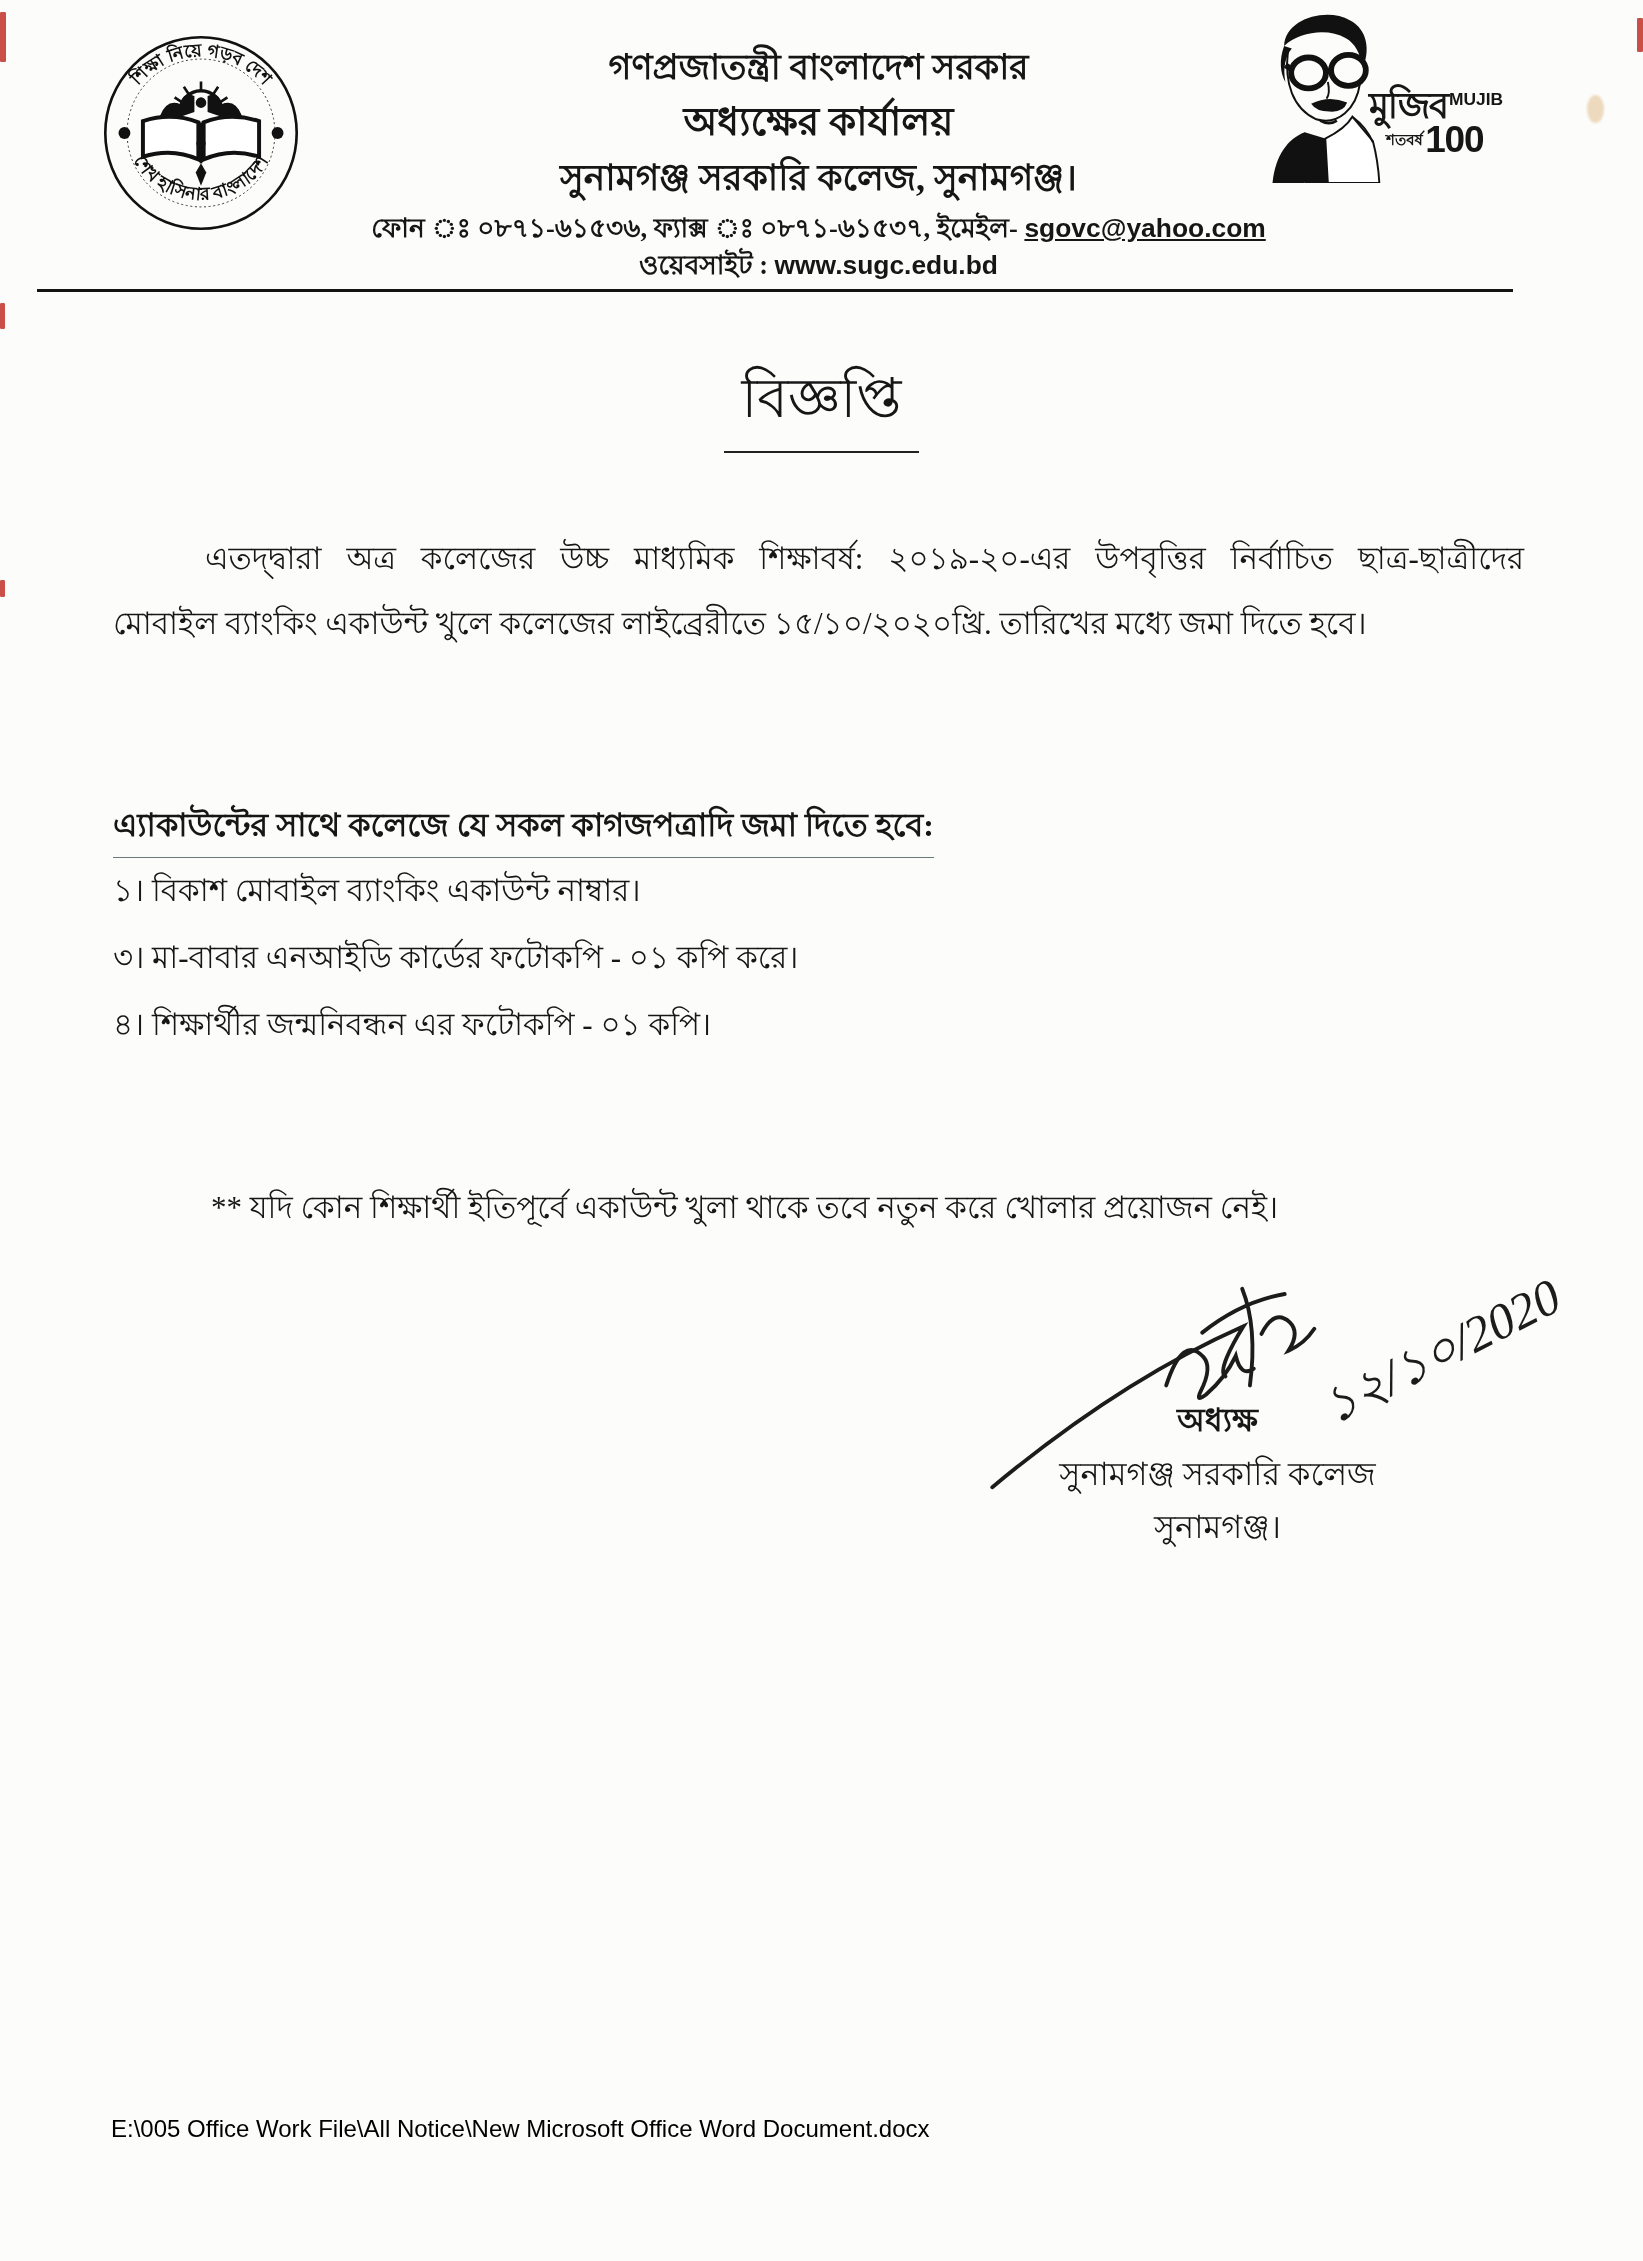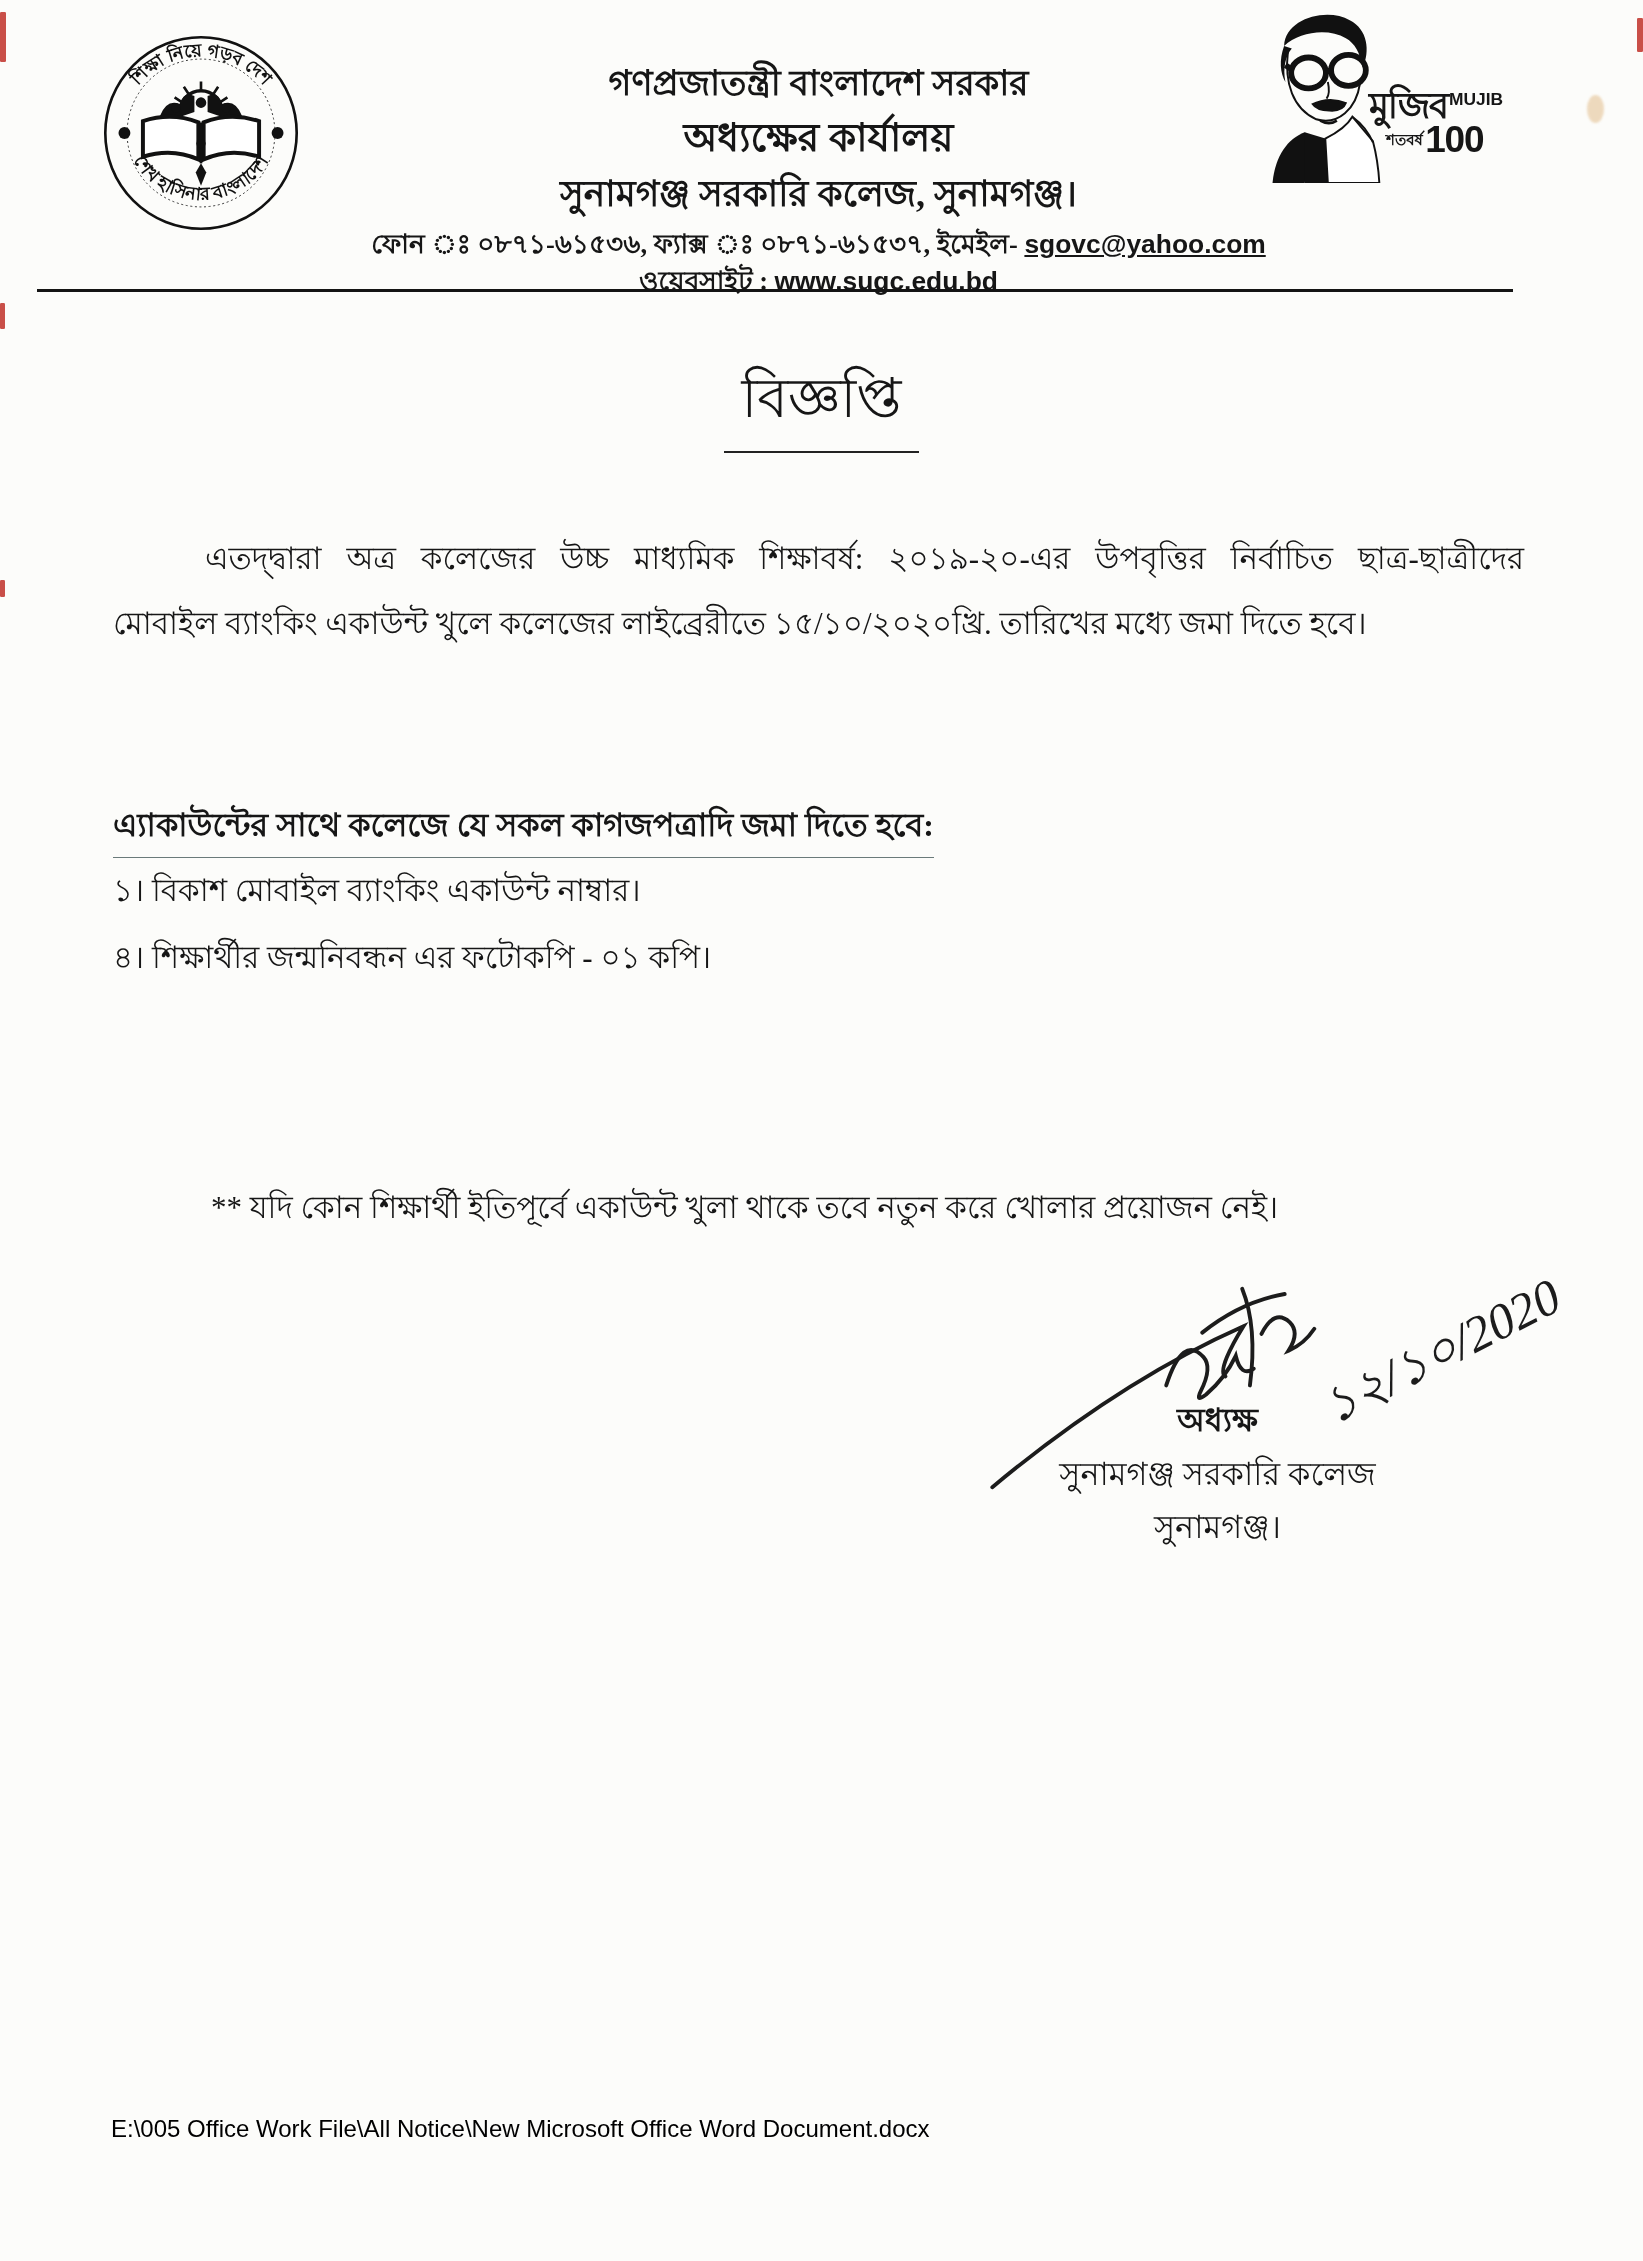--- a/index.html
+++ b/index.html
@@ -12,21 +12,21 @@
     font-family:"Liberation Serif","DejaVu Serif",serif;
     color:#161616;
   }
   .bn{font-family:"Liberation Serif","DejaVu Serif",serif;}
   .lat{font-family:"Liberation Sans","DejaVu Sans",sans-serif;}
   .abs{position:absolute;}
 
   
   .seal{left:102px;top:34px;width:198px;height:198px;}
   .header-center{
-    left:335px;top:64px;width:967px;
+    left:335px;top:48px;width:967px;
     text-align:center;line-height:1.15;
   }
   .h-govt{font-size:35px;font-weight:bold;}
   .h-office{font-size:39px;font-weight:bold;margin-top:11.6px;}
   .h-college{font-size:36px;font-weight:bold;margin-top:13px;}
   .h-contact{font-size:26.4px;font-weight:bold;margin-top:14px;}
   .h-contact .email{font-family:"Liberation Sans","DejaVu Sans",sans-serif;text-decoration:underline;}
   .h-website{font-size:26.4px;font-weight:bold;margin-top:6.4px;}
   .h-website .site{font-family:"Liberation Sans","DejaVu Sans",sans-serif;}
 
@@ -181,20 +181,21 @@
 
   <div class="abs para bn">
     <div class="para-line first">এতদ্দ্বারা অত্র কলেজের উচ্চ মাধ্যমিক শিক্ষাবর্ষ: ২০১৯-২০-এর উপবৃত্তির নির্বাচিত ছাত্র-ছাত্রীদের</div>
     <div class="para-line last">মোবাইল ব্যাংকিং একাউন্ট খুলে কলেজের লাইব্রেরীতে ১৫/১০/২০২০খ্রি. তারিখের মধ্যে জমা দিতে হবে।</div>
   </div>
 
   <div class="abs req-heading bn">এ্যাকাউন্টের সাথে কলেজে যে সকল কাগজপত্রাদি জমা দিতে হবে:</div>
 
   <div class="abs req-list bn">
     <div class="req-item">১। বিকাশ মোবাইল ব্যাংকিং একাউন্ট নাম্বার।</div>
+    <div class="req-item">৩। মা-বাবার এনআইডি কার্ডের ফটোকপি - ০১ কপি করে।</div>
     <div class="req-item">৪। শিক্ষার্থীর জন্মনিবন্ধন এর ফটোকপি - ০১ কপি।</div>
   </div>
 
   <div class="abs note bn">** যদি কোন শিক্ষার্থী ইতিপূর্বে একাউন্ট খুলা থাকে তবে নতুন করে খোলার প্রয়োজন নেই।</div>
 
   <svg class="abs sig-scrawl" viewBox="0 0 1000 400">
     <g stroke="#1c1c1c" stroke-width="6" fill="none" stroke-linecap="round">
       <path d="M30,368 C150,268 280,180 420,118 C400,150 380,190 392,196"></path>
       <path d="M300,210 q26,-80 58,-44 q14,16 -4,52 q-10,20 8,6 q30,-26 46,-60 q8,34 28,20"></path>
       <path d="M418,60 q24,60 12,150"></path>

